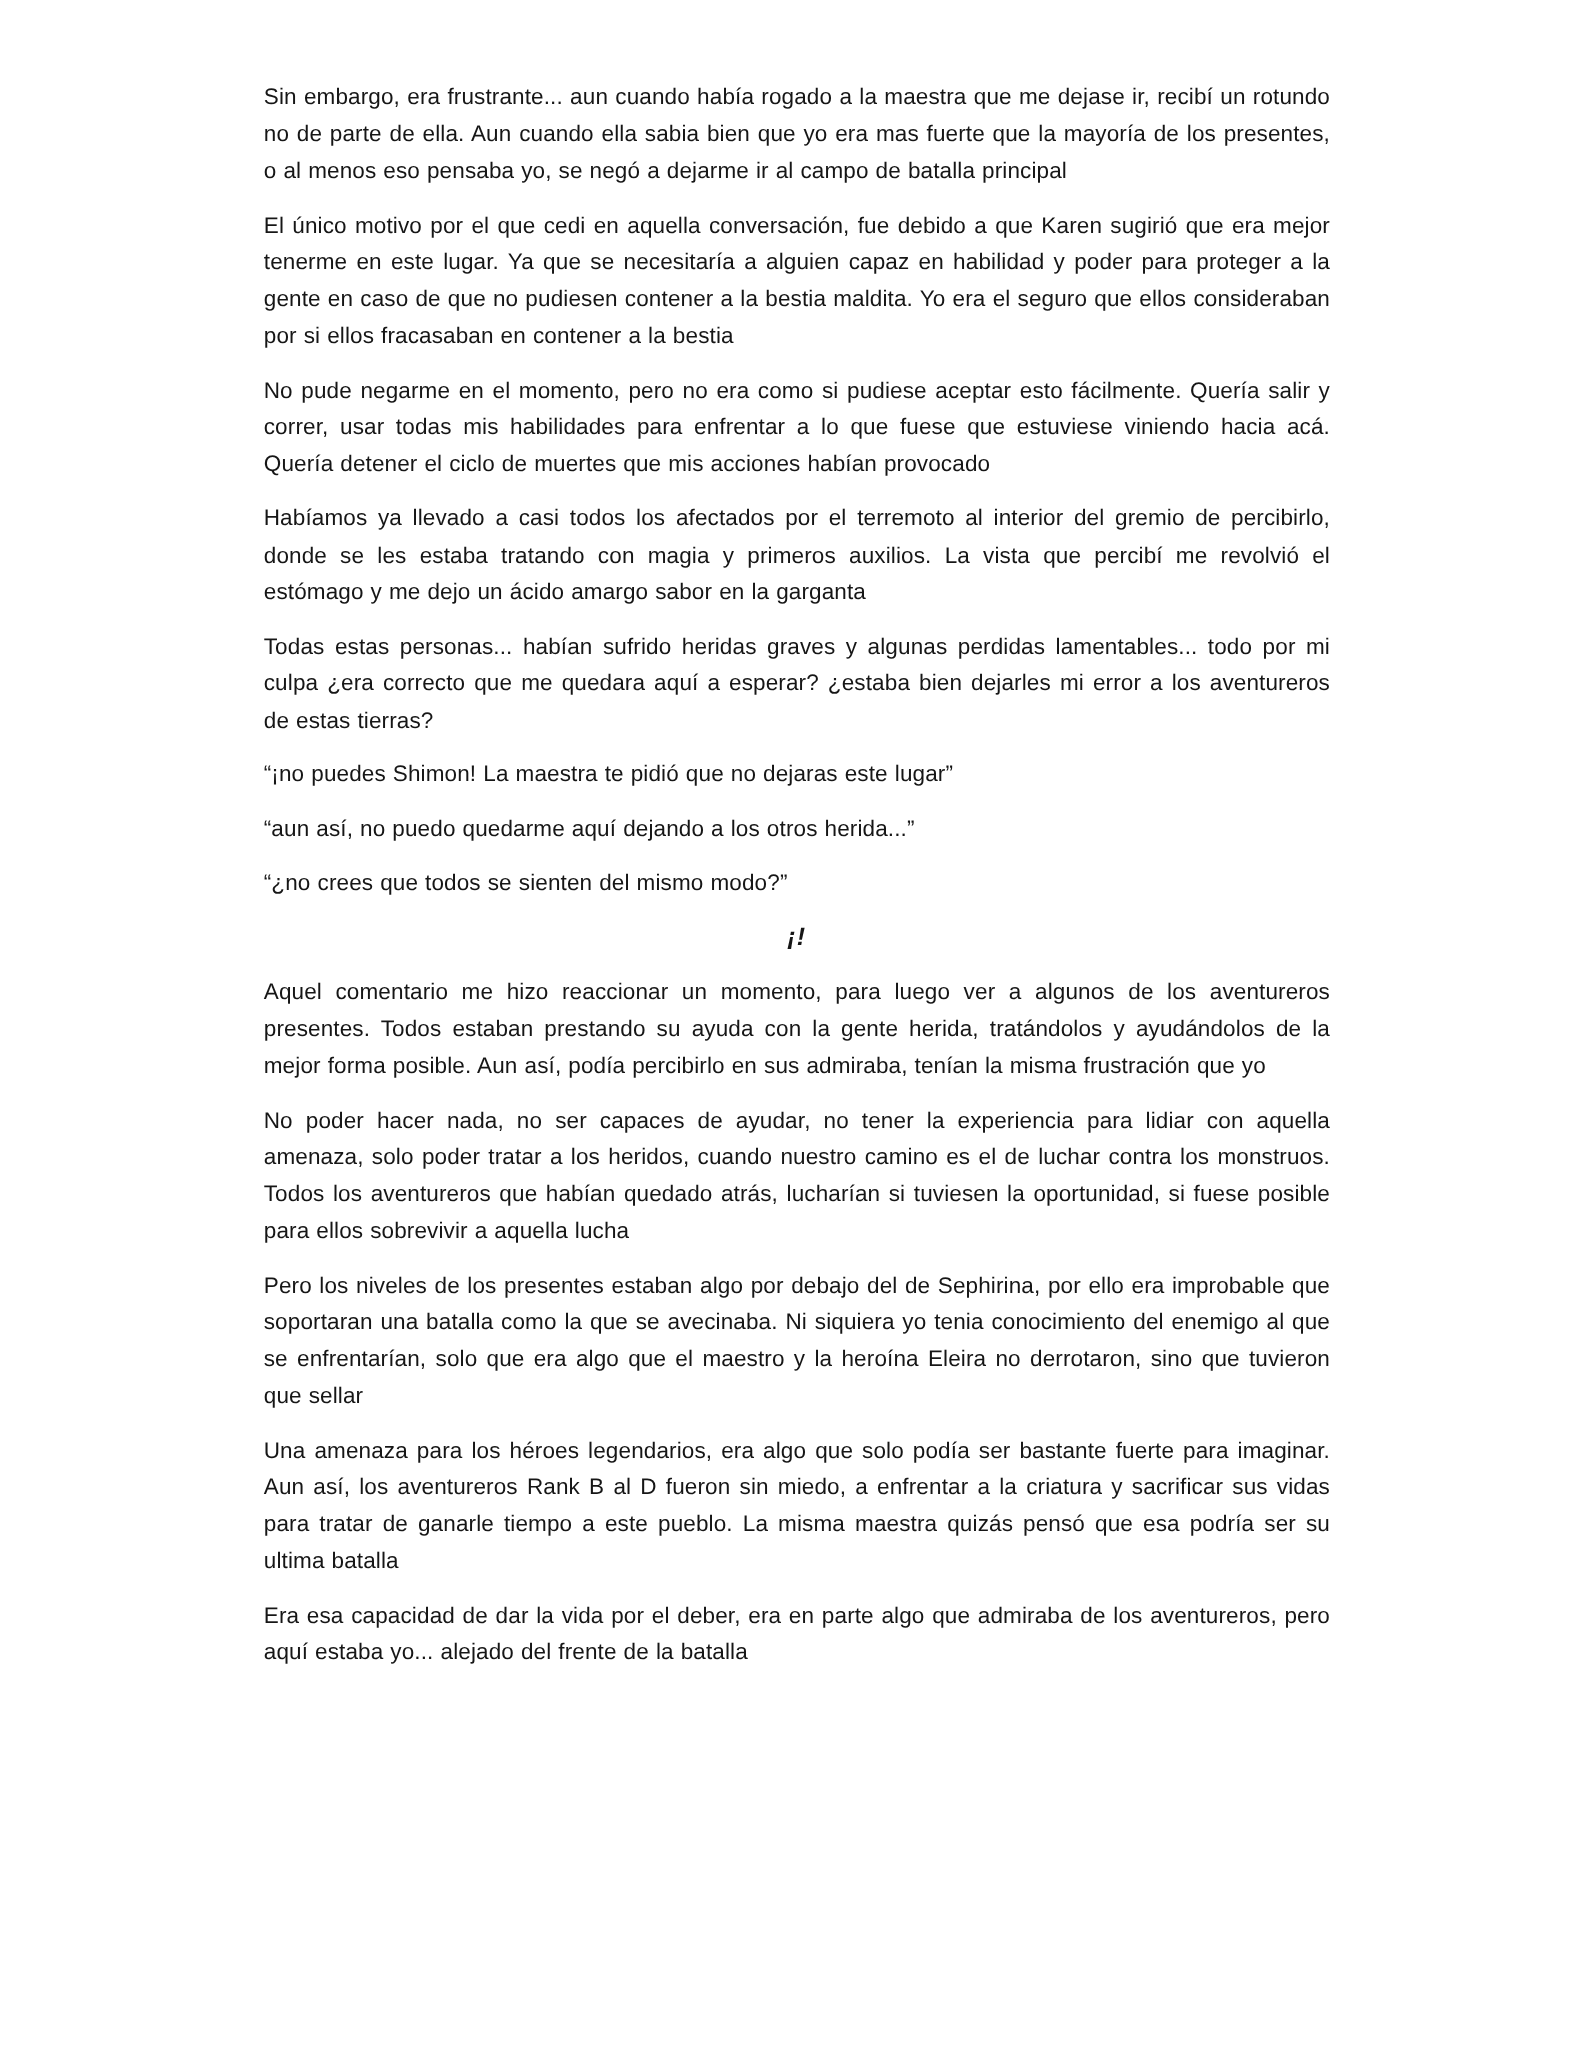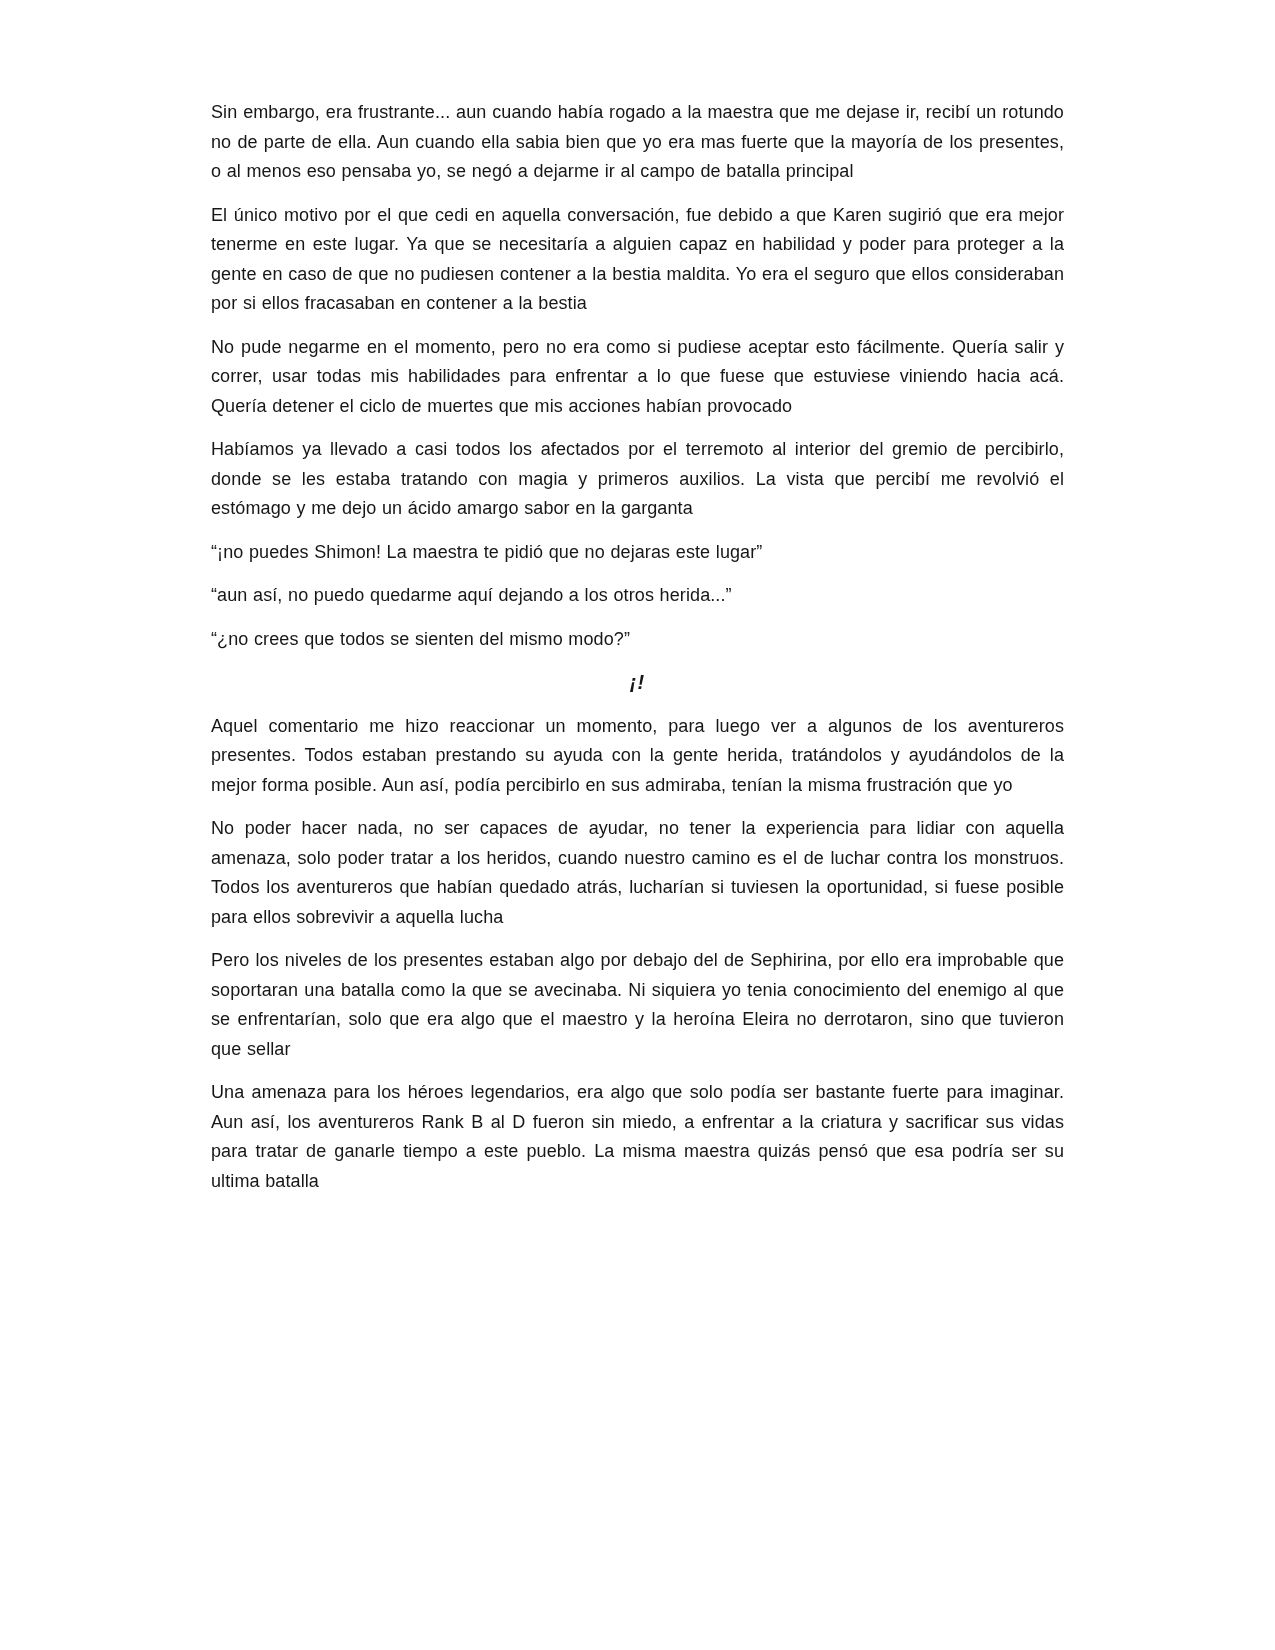--- a/index.html
+++ b/index.html
@@ -16,21 +16,21 @@
     overflow: hidden;
   }
   .page {
     position: absolute;
     top: 0;
     left: 0;
     width: 1275px;
     height: 1650px;
     background: #ffffff;
     box-sizing: border-box;
-    padding: 98px 211px 0 211px;
+    padding: 63px 211px 0 211px;
   }
   .page p {
     margin: 0 0 14px 0;
     font-size: 18px;
     line-height: 29.5px;
     text-align: justify;
     letter-spacing: 0.1px;
     word-spacing: 0.5px;
   }
   .page p.scene-break {
@@ -42,21 +42,23 @@
   }
 </style>
 </head>
 <body>
 
 <div class="page">
   <p class="body">Sin embargo, era frustrante... aun cuando había rogado a la maestra que me dejase ir, recibí un rotundo no de parte de ella. Aun cuando ella sabia bien que yo era mas fuerte que la mayoría de los presentes, o al menos eso pensaba yo, se negó a dejarme ir al campo de batalla principal</p>
   <p class="body">El único motivo por el que cedi en aquella conversación, fue debido a que Karen sugirió que era mejor tenerme en este lugar. Ya que se necesitaría a alguien capaz en habilidad y poder para proteger a la gente en caso de que no pudiesen contener a la bestia maldita. Yo era el seguro que ellos consideraban por si ellos fracasaban en contener a la bestia</p>
   <p class="body">No pude negarme en el momento, pero no era como si pudiese aceptar esto fácilmente. Quería salir y correr, usar todas mis habilidades para enfrentar a lo que fuese que estuviese viniendo hacia acá. Quería detener el ciclo de muertes que mis acciones habían provocado</p>
   <p class="body">Habíamos ya llevado a casi todos los afectados por el terremoto al interior del gremio de percibirlo, donde se les estaba tratando con magia y primeros auxilios. La vista que percibí me revolvió el estómago y me dejo un ácido amargo sabor en la garganta</p>
+  <p class="body">Todas estas personas... habían sufrido heridas graves y algunas perdidas lamentables... todo por mi culpa ¿era correcto que me quedara aquí a esperar? ¿estaba bien dejarles mi error a los aventureros de estas tierras?</p>
   <p class="body">“¡no puedes Shimon! La maestra te pidió que no dejaras este lugar”</p>
   <p class="body">“aun así, no puedo quedarme aquí dejando a los otros herida...”</p>
   <p class="body">“¿no crees que todos se sienten del mismo modo?”</p>
   <p class="scene-break">¡!</p>
   <p class="body">Aquel comentario me hizo reaccionar un momento, para luego ver a algunos de los aventureros presentes. Todos estaban prestando su ayuda con la gente herida, tratándolos y ayudándolos de la mejor forma posible. Aun así, podía percibirlo en sus admiraba, tenían la misma frustración que yo</p>
   <p class="body">No poder hacer nada, no ser capaces de ayudar, no tener la experiencia para lidiar con aquella amenaza, solo poder tratar a los heridos, cuando nuestro camino es el de luchar contra los monstruos. Todos los aventureros que habían quedado atrás, lucharían si tuviesen la oportunidad, si fuese posible para ellos sobrevivir a aquella lucha</p>
   <p class="body">Pero los niveles de los presentes estaban algo por debajo del de Sephirina, por ello era improbable que soportaran una batalla como la que se avecinaba. Ni siquiera yo tenia conocimiento del enemigo al que se enfrentarían, solo que era algo que el maestro y la heroína Eleira no derrotaron, sino que tuvieron que sellar</p>
   <p class="body">Una amenaza para los héroes legendarios, era algo que solo podía ser bastante fuerte para imaginar. Aun así, los aventureros Rank B al D fueron sin miedo, a enfrentar a la criatura y sacrificar sus vidas para tratar de ganarle tiempo a este pueblo. La misma maestra quizás pensó que esa podría ser su ultima batalla</p>
+  <p class="body">Era esa capacidad de dar la vida por el deber, era en parte algo que admiraba de los aventureros, pero aquí estaba yo... alejado del frente de la batalla</p>
 </div>
 
 </body></html>

